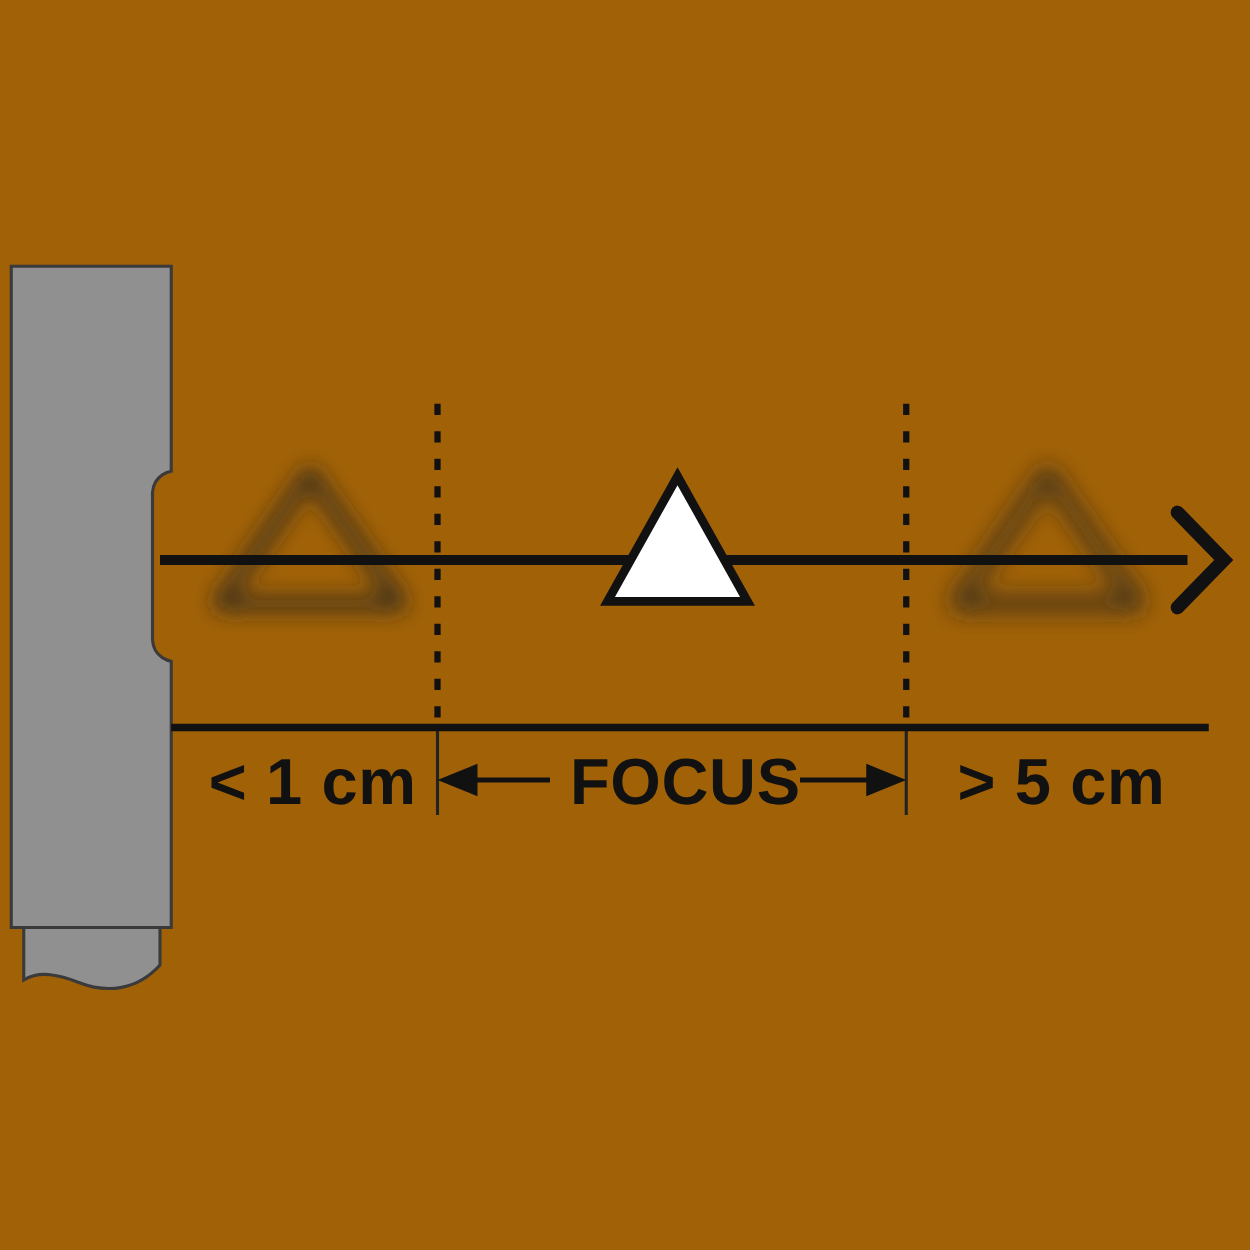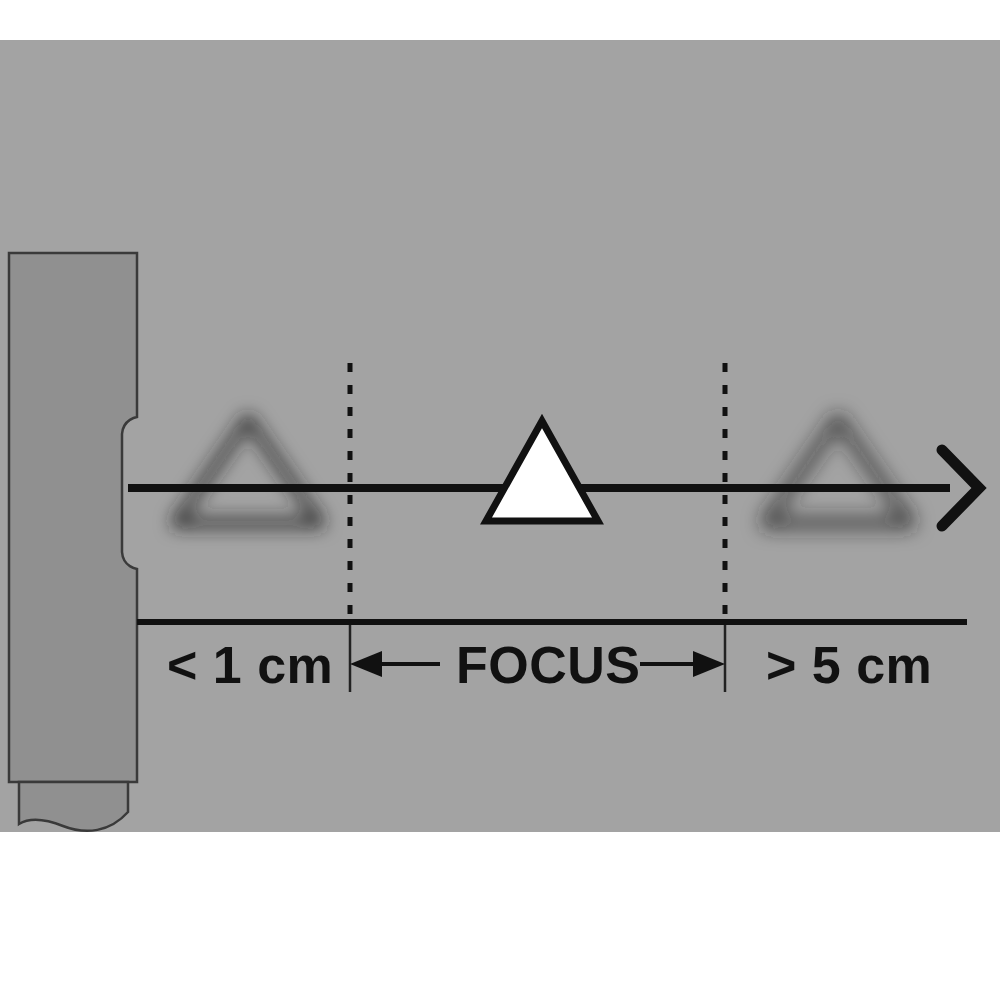--- a/index.html
+++ b/index.html
@@ -9,23 +9,22 @@
   }
   body {
     width: 1000px;
     height: 1000px;
     font-family: "Liberation Sans", sans-serif;
     overflow: hidden;
   }
   #diagram-root {
     position: relative;
     width: 1000px;
-    height: 792px;
-    background: #a3a3a3;
-    margin-top: 40px;
+    height: 1000px;
+    background: #a16207;
   }
   svg.diagram-svg {
     display: block;
     width: 1000px;
     height: 1000px;
   }
   .label-text {
     font-family: "Liberation Sans", sans-serif;
     font-weight: bold;
     font-size: 52px;

